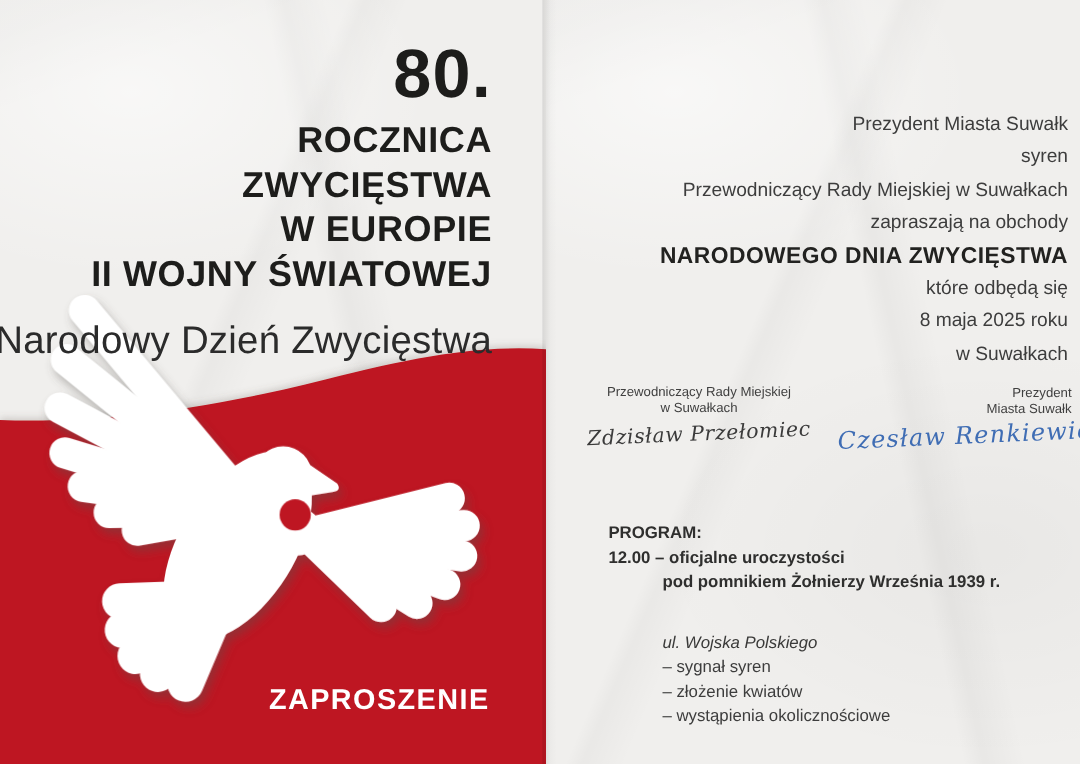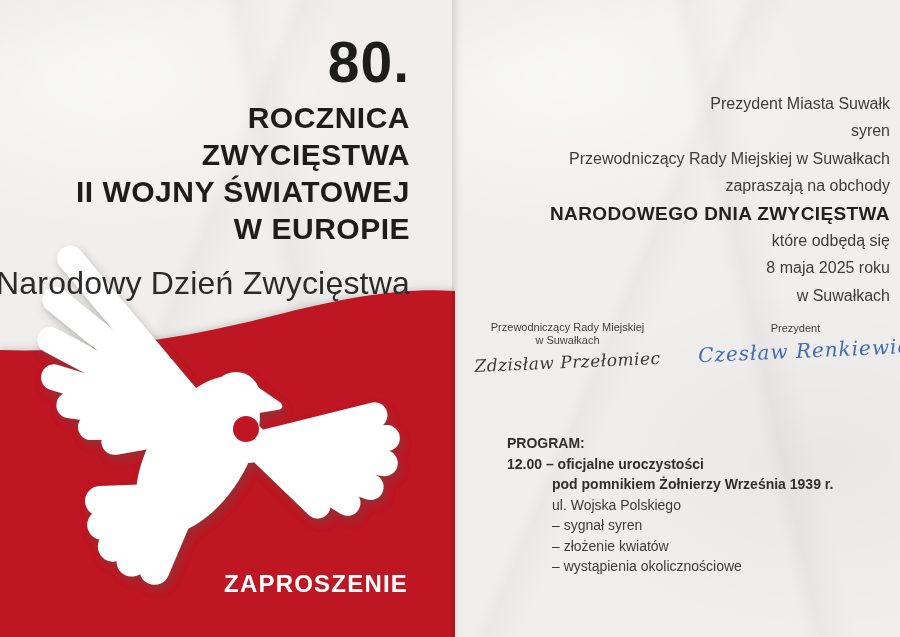--- a/index.html
+++ b/index.html
@@ -44,32 +44,32 @@
   .badge{position:absolute;top:570px;right:47px;font-size:24px;font-weight:bold;
     letter-spacing:1.2px;color:var(--badge-text);white-space:nowrap;z-index:4;}
 
   
   .right-panel{position:relative;width:445px;height:637px;flex:1;}
   .invite{position:absolute;left:0;right:10px;top:90px;text-align:right;
     color:var(--body-text);font-size:16px;line-height:27.4px;}
   .invite .strong{font-size:19px;font-weight:bold;color:#222220;letter-spacing:.4px;}
 
   .sig-block{position:absolute;text-align:center;color:#3f3f3f;}
-  .sig-left{left:10px;top:321px;width:205px;}
-  .sig-right{left:243px;top:322px;width:195px;}
+  .sig-left{left:25px;top:321px;width:205px;}
+  .sig-right{left:243px;top:322px;width:195px;text-align:right;}
   .sig-title{font-size:11px;line-height:12.5px;}
   .handwriting{font-family:"DejaVu Serif","Liberation Serif",serif;font-style:italic;
     margin-top:6px;transform:rotate(-2.5deg);white-space:nowrap;}
   .sig-left .handwriting{font-size:17px;color:var(--signature-ink-left);letter-spacing:.5px;}
   .sig-right .handwriting{font-size:20px;color:var(--signature-ink-right);letter-spacing:1px;margin-top:4px;}
 
   .program{position:absolute;left:52px;top:433px;color:#2f2f2e;font-size:14px;line-height:20.5px;}
   .program .bold{font-weight:bold;}
   .program .indent{padding-left:45px;}
-  .program .italic{color:#3a3a39;}
+  .program .italic{font-style:italic;color:#3a3a39;margin-top:30px;}
   .program .item{color:#3d3d3d;}
 </style>
 </head>
 <body>
 
 <div class="poster">
 
   <section class="left-panel paper">
 
     <svg class="art" viewBox="0 0 455 637" aria-hidden="true">
@@ -156,22 +156,22 @@
       </g>
 
       <circle cx="246" cy="429" r="13" style="fill:var(--flag-red)"></circle>
     </svg>
 
     <div class="headline">
 
       <div class="num" style="display: block;">80.</div>
       <div class="line">ROCZNICA</div>
       <div class="line">ZWYCIĘSTWA</div>
+      <div class="line">W EUROPIE</div>
       <div class="line">II WOJNY ŚWIATOWEJ</div>
-      <div class="line">W EUROPIE</div>
     </div>
 
     <div class="subtitle">Narodowy Dzień Zwycięstwa</div>
 
     <div class="badge">ZAPROSZENIE</div>
 
     <div class="panel-seam"></div>
   </section>
 
   <section class="right-panel paper">
@@ -188,20 +188,21 @@
     </div>
 
     <div class="sig-block sig-left">
       <div class="sig-title">Przewodniczący Rady Miejskiej</div>
       <div class="sig-title">w Suwałkach</div>
       <div class="handwriting">Zdzisław Przełomiec</div>
     </div>
 
     <div class="sig-block sig-right">
       <div class="sig-title">Prezydent</div>
+      <div class="sig-title">Miasta Suwałk</div>
       <div class="handwriting">Czesław Renkiewicz</div>
     </div>
 
     <div class="program">
       <div class="bold">PROGRAM:</div>
       <div class="bold">12.00 – oficjalne uroczystości</div>
       <div class="bold indent">pod pomnikiem Żołnierzy Września 1939 r.</div>
       <div class="italic indent">ul. Wojska Polskiego</div>
       <div class="item indent">– sygnał syren</div>
       <div class="item indent">– złożenie kwiatów</div>

